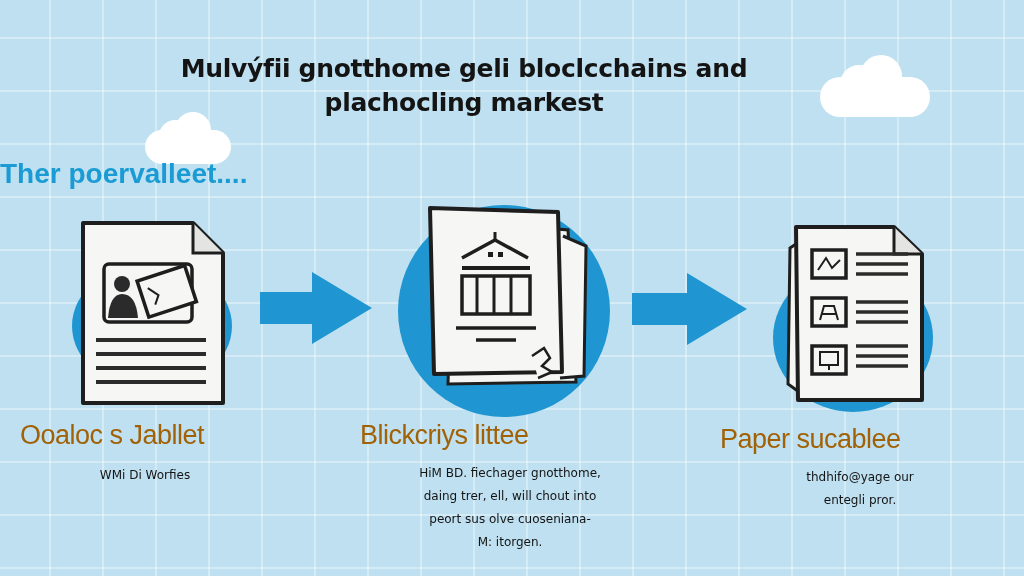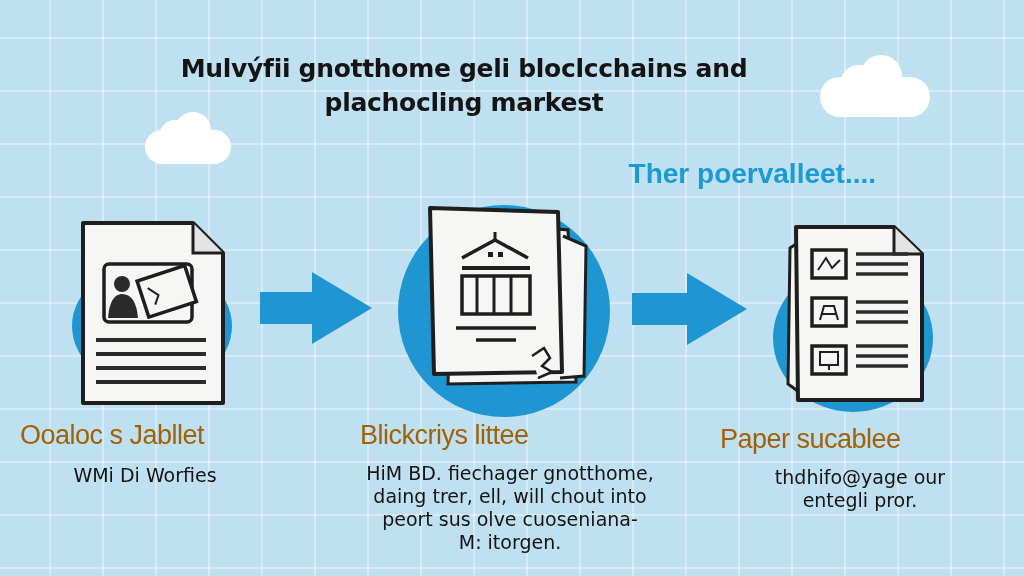--- a/index.html
+++ b/index.html
@@ -13,34 +13,34 @@
       background-position: -4px 37px;
       font-family: "DejaVu Sans", sans-serif;
     }
     .abs { position: absolute; }
     .title {
       left: 0; width: 928px; top: 52px; text-align: center;
       font-family: "DejaVu Sans", sans-serif; font-weight: bold;
       font-size: 25px; line-height: 34px; color: #141414; letter-spacing: -0.3px;
     }
     .subtitle {
-      left: 0; width: 876px; top: 158px; text-align: right;
+      left: 0; width: 876px; top: 158px; text-align: left;
       font-family: "Liberation Sans", sans-serif; font-weight: bold;
       font-size: 28px; color: #1a9bd4;
     }
     .cloud { position: absolute; }
     .cloud div { position: absolute; background: #ffffff; border-radius: 50%; }
     .circle { position: absolute; border-radius: 50%; background: #1f96d1; }
     .step-title {
       position: absolute; text-align: left; color: #a16207;
       font-family: "Liberation Sans", sans-serif; font-size: 27px; letter-spacing: -0.5px;
     }
     .step-desc {
       position: absolute; text-align: center; color: #141414;
-      font-family: "DejaVu Sans", sans-serif; font-size: 19px; line-height: 23px;
+      font-family: "DejaVu Sans", sans-serif; font-size: 12px; line-height: 23px;
     }
     svg { position: absolute; overflow: visible; }
   </style>
 </head>
 <body>
 
 <div class="cloud" style="left:145px; top:112px; width:86px; height:52px;">
   <div style="left:0; top:18px; width:86px; height:34px; border-radius:17px;"></div>
   <div style="left:14px; top:8px; width:32px; height:32px;"></div>
   <div style="left:30px; top:0px; width:36px; height:36px;"></div>

